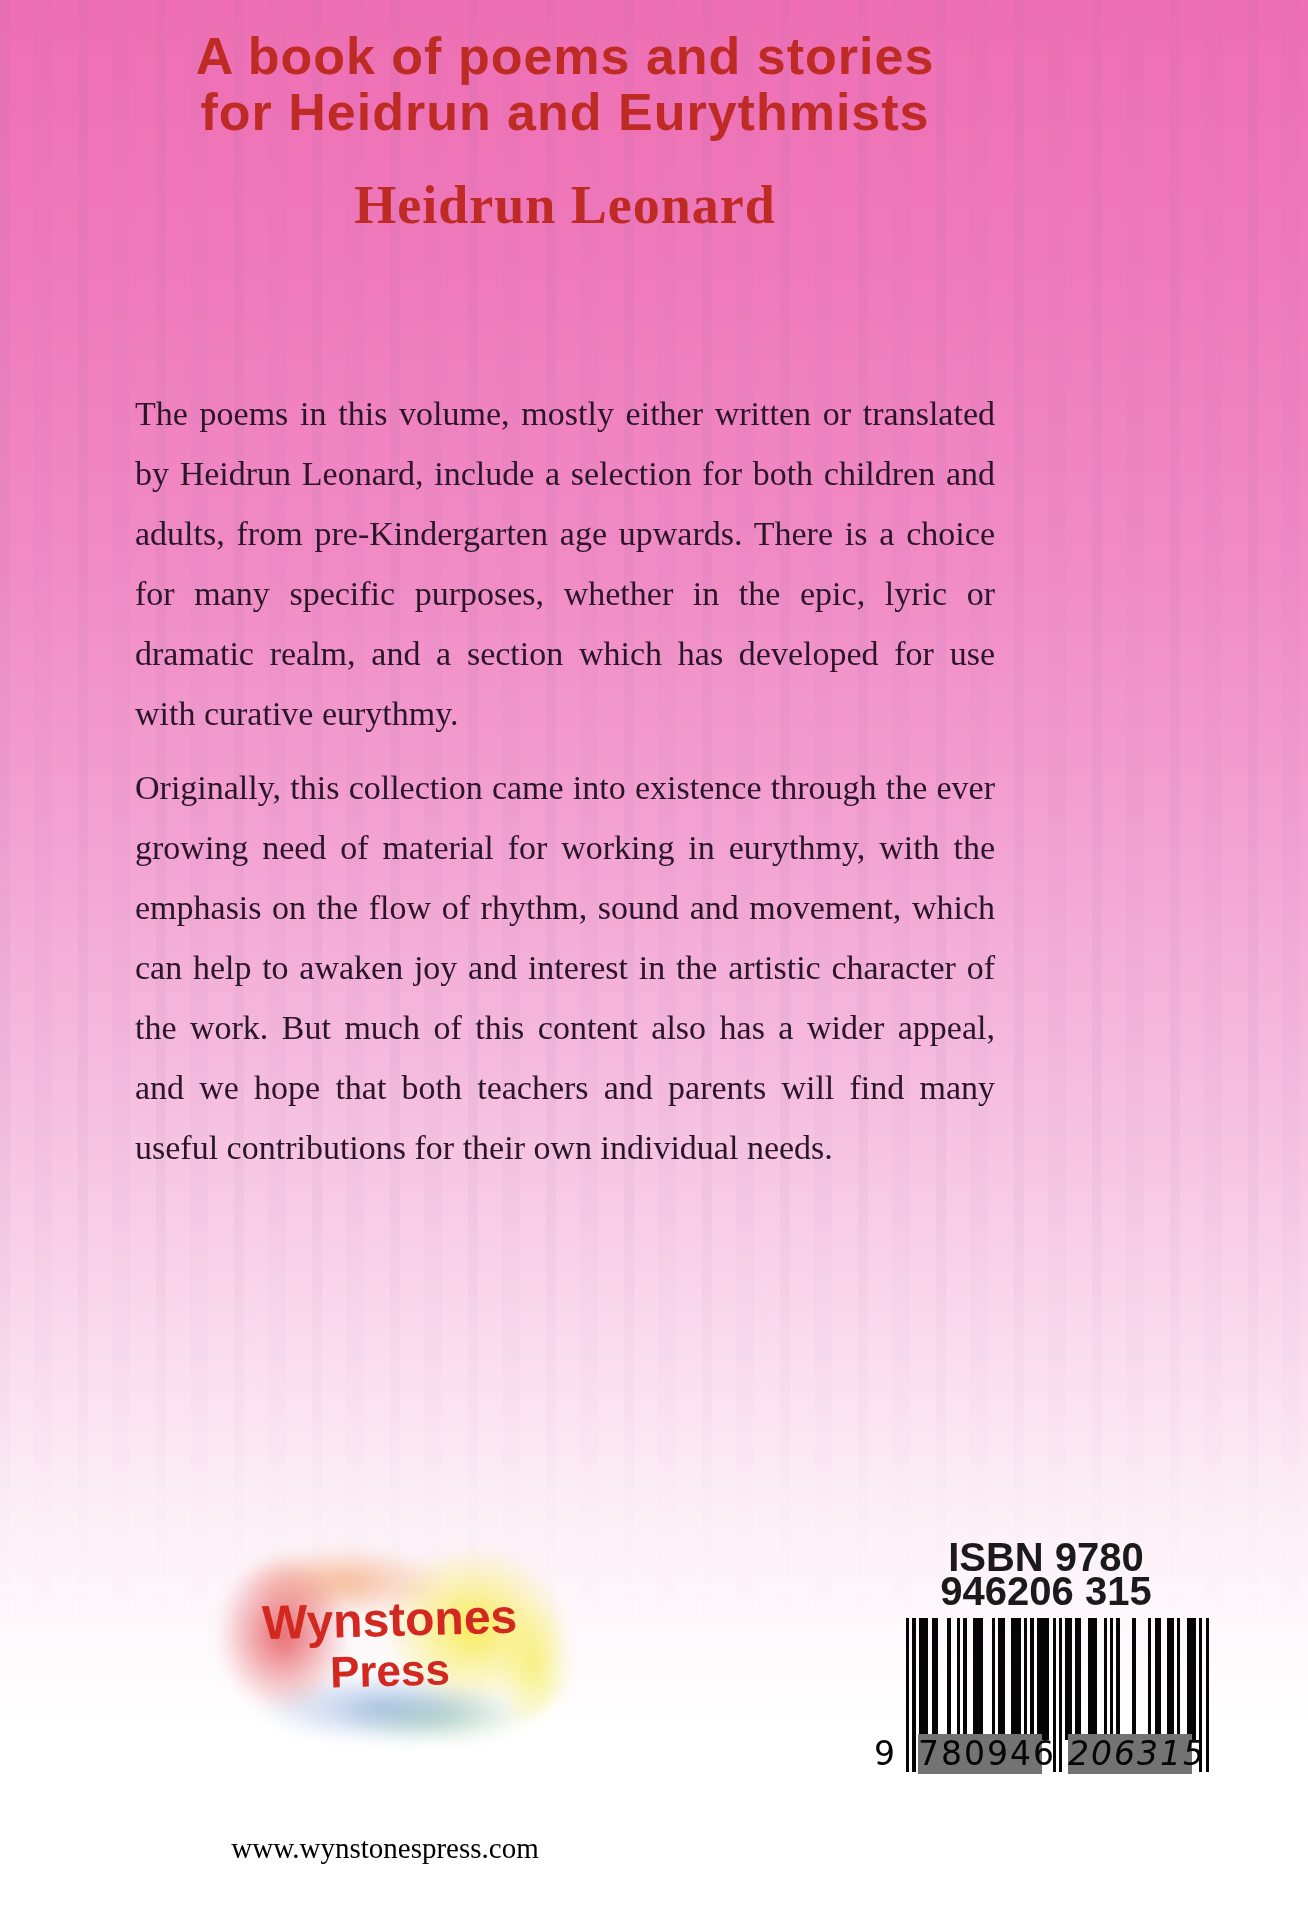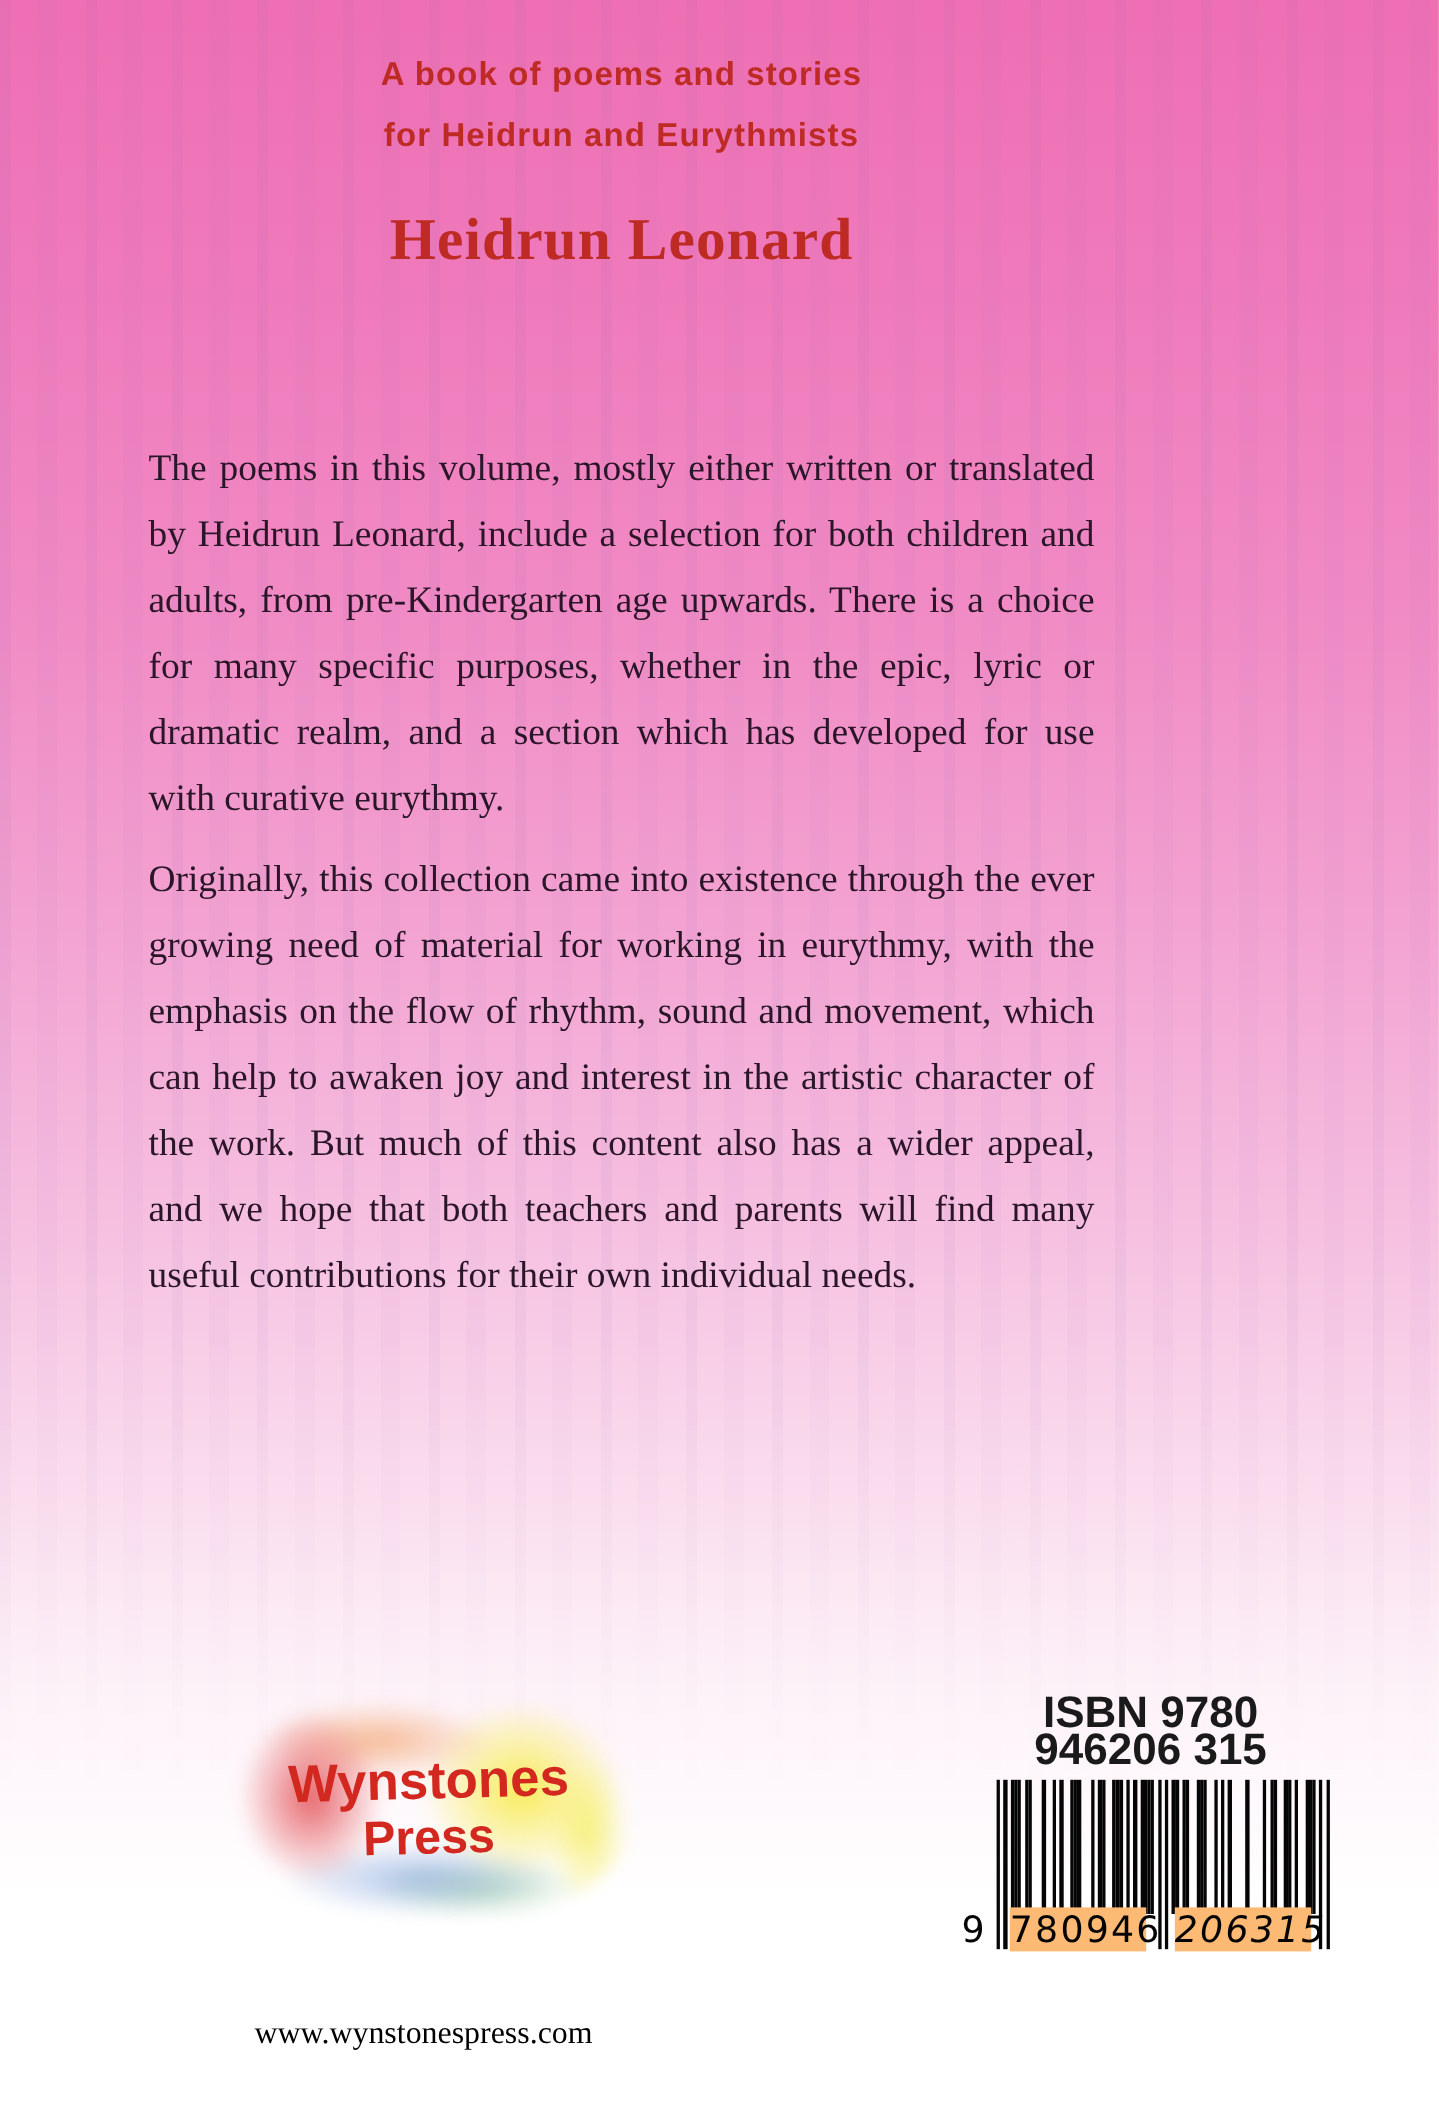--- a/index.html
+++ b/index.html
@@ -23,21 +23,21 @@
   }
   .content{
     position:absolute;left:135px;top:0;width:860px;
   }
   .display{
     font-family:"Liberation Sans", sans-serif;
     font-weight:bold;color:var(--title-red,#bd2b24);
     text-align:center;letter-spacing:1px;
   }
   .book-title{font-size:55px;margin:183px 0 0 0;line-height:62px;}
-  .book-subtitle{font-size:30px;margin:40px 0 0 0;line-height:56px;}
+  .book-subtitle{font-size:52px;margin:28px 0 0 0;line-height:56px;}
   .book-author{font-size:54px;margin:34px 0 0 0;line-height:62px;font-family:Liberation Serif, serif;}
   .blurb{
     color:var(--body-ink,#2a1628);
     font-size:34px;line-height:60px;text-align:justify;
     margin:148px 0 0 0;
   }
   .blurb.second{margin-top:14px;}
   
   .logo-wrap{
     position:absolute;left:205px;top:1545px;width:370px;height:200px;
@@ -79,21 +79,21 @@
     position:relative;margin:10px auto 0 auto;width:306px;height:162px;
     padding-left:26px;
   }
   .bars{display:flex;align-items:flex-start;height:156px;}
   .mod{flex:0 0 3.2px;height:122px;}
   .mod.on{background:#050505;}
   .mod.guard{height:154px;}
   .bc-num{
     position:absolute;top:116px;
     font-family:"DejaVu Sans", sans-serif;color:#050505;
-    font-size:33px;line-height:40px;background:#fdba74;
+    font-size:33px;line-height:40px;background:#737373;
   }
   .bc-first{left:-6px;background:transparent;}
   .bc-g1{left:38px;width:124px;text-align:center;letter-spacing:2px;}
   .bc-g2{left:188px;width:124px;text-align:right;letter-spacing:2px;font-style:italic;}
 </style>
 </head>
 <body>
 
 <div class="streaks"></div>
 

